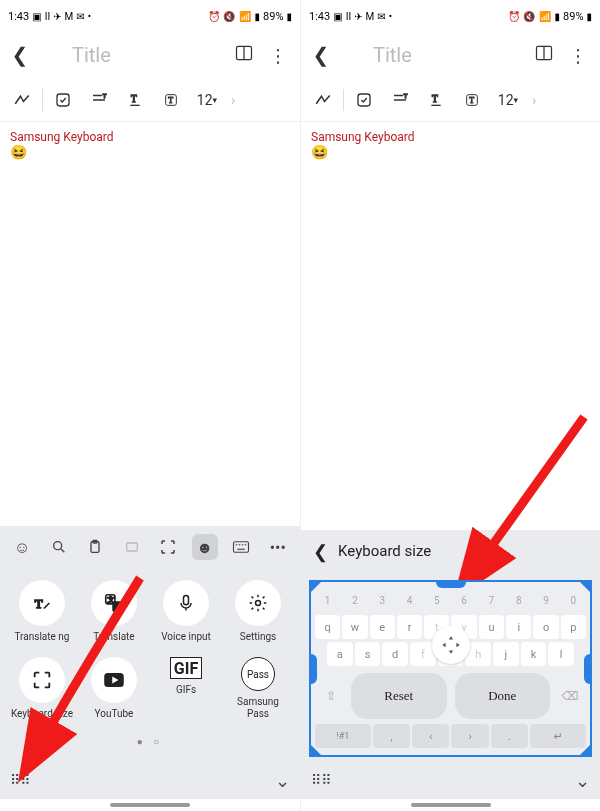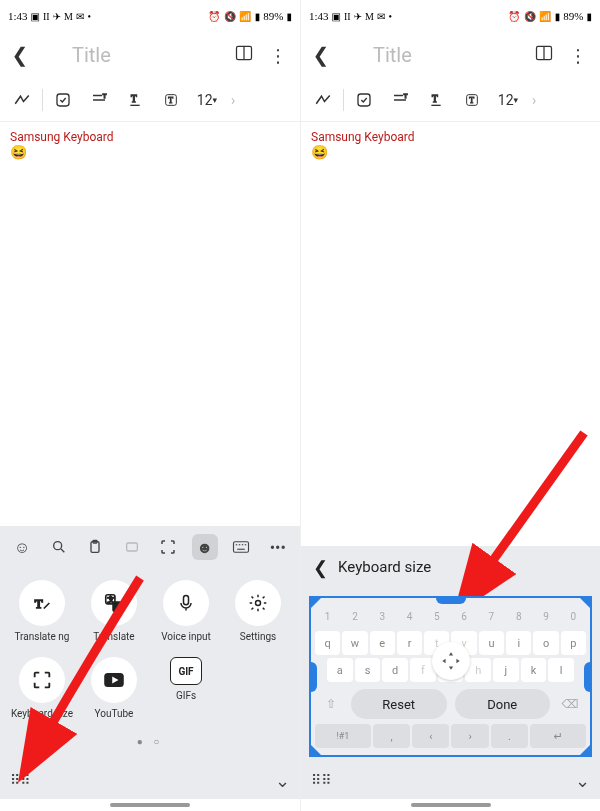--- a/index.html
+++ b/index.html
@@ -24,21 +24,20 @@
 
   
   .statusbar {
     height: 22px;
     padding: 16px 8px;
     display: flex;
     justify-content: space-between;
     align-items: center;
     font-size: 11px;
     color: #000;
-    font-family: Liberation Serif, serif;
   }
   .statusbar .left, .statusbar .right { display: flex; gap: 3px; align-items: center; }
   .stat-ic { font-size: 10px; }
 
   
   .header {
     height: 46px;
     display: flex;
     align-items: center;
     padding: 0 10px;
@@ -202,25 +201,25 @@
     position:absolute;
     left:50%;top:44px;transform:translateX(-50%);
     width:38px;height:38px;border-radius:50%;
     background:#fff;
     box-shadow:0 1px 3px rgba(0,0,0,0.2);
     display:flex;align-items:center;justify-content:center;
     font-size:8px;color:#555;
   }
   .pill-btn {
     flex:1;
-    height:30px;
+    height:46px;
     background:#dcdee1;
     border-radius:16px;
     display:flex;align-items:center;justify-content:center;
-    font-size:13px;color:#222;
+    font-size:13px;color:#222;font-family:Liberation Serif, serif;
   }
   .pill-row { display:flex; gap:8px; padding:4px 4px 2px; align-items:center;}
   .pill-row .side { width:24px; text-align:center; color:#aaa; font-size:12px;}
 </style>
 </head>
 <body>
 
 <div class="phone">
 
   <div class="statusbar">
@@ -391,22 +390,27 @@
       <div class="sc">
         <div class="sc-circle">
           <svg width="22" height="16" viewBox="0 0 24 18">
               <rect x="1" y="1" width="22" height="16" rx="4" fill="#222"></rect>
               <path d="M10 5v8l7-4z" fill="#fff"></path>
             </svg>
         </div>
         <div class="sc-label">YouTube</div>
       </div>
       <div class="sc">
-        <div class="sc-circle" style="font-size:10px;font-weight:bold;border:1.8px solid #222;width:32px;height:28px;border-radius:6px">GIF</div>
+        <div class="sc-circle" style="font-size:16px;font-weight:bold;border:1.8px solid #222;width:32px;height:22px;border-radius:0">GIF</div>
         <div class="sc-label">GIFs</div>
+      </div>
+      <div class="sc">
+        <div class="sc-circle" style="font-size:10px;border:1.8px solid #222;width:34px;height:34px">Pass</div>
+        <div class="sc-label">Samsung
+Pass</div>
       </div>
     </div>
     <div class="pager">● ○</div>
 
     <div class="arrow" style="left:0;top:0;">
       <svg width="160" height="210">
         <defs>
             <marker id="ah1" markerWidth="10" markerHeight="10" refX="2" refY="3" orient="auto">
               <path d="M0,0 L0,6 L8,3 z" fill="#ef1a1a"></path>
             </marker>

